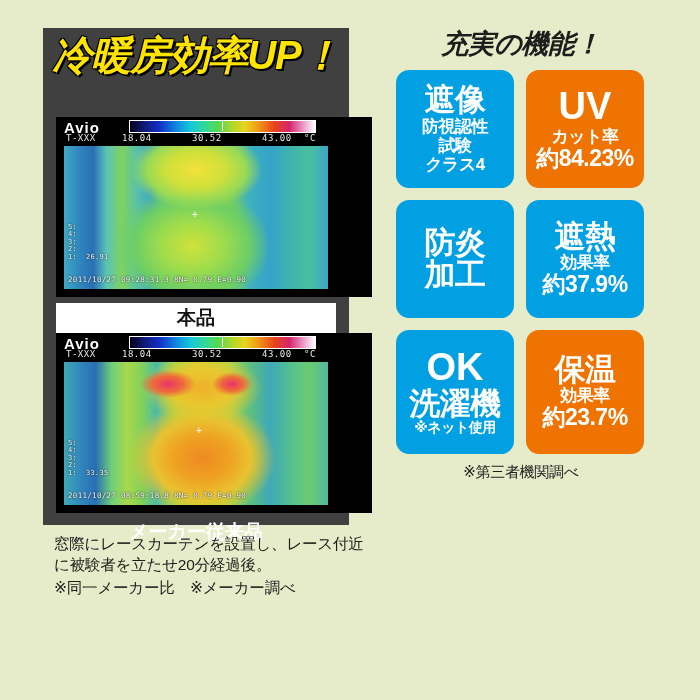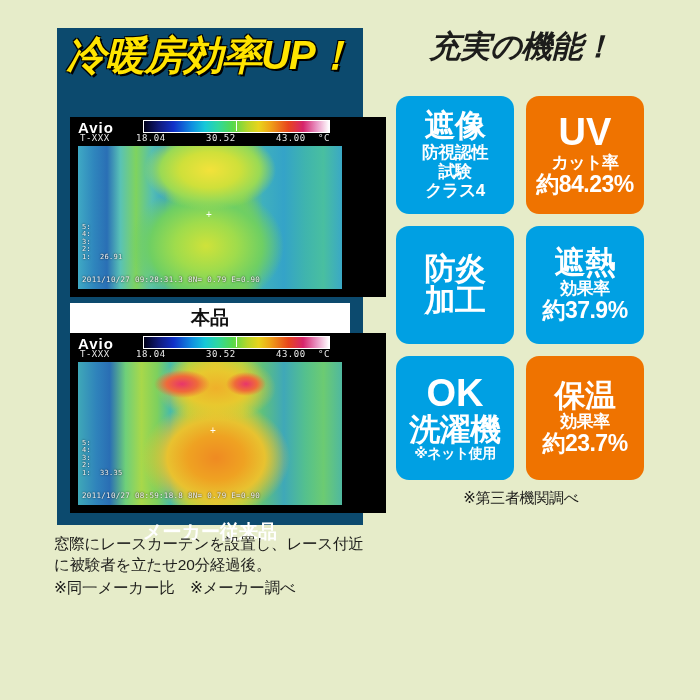--- a/index.html
+++ b/index.html
@@ -7,22 +7,22 @@
     width:700px;height:700px;
     background:#e6ecc9;
     font-family:"Liberation Sans","DejaVu Sans",sans-serif;
     overflow:hidden;
     position:relative;
   }
   #root{position:absolute;inset:0;}
 
   
   .left-panel{
-    position:absolute;left:57px;top:28px;width:306px;height:497px;
-    background:#0c4a6e;
+    position:absolute;left:43px;top:28px;width:306px;height:497px;
+    background:#404040;
   }
   .headline{
     position:absolute;left:0;top:6px;width:306px;
     text-align:center;
     font-size:40px;font-weight:bold;color:#ffe400;
     letter-spacing:-1px;
     font-style:italic;
     -webkit-text-stroke:0px;
     text-shadow:2px 2px 0 #000, -1px -1px 0 #000, 1px -1px 0 #000, -1px 1px 0 #000;
     line-height:1.05;
@@ -119,23 +119,23 @@
     position:absolute;left:54px;top:533px;width:318px;
     color:#1d1d1b;font-size:15.5px;line-height:1.38;font-weight:500;
     letter-spacing:-0.2px;
   }
   .left-note .l3{margin-top:1px;}
 
   
   .right-panel{position:absolute;left:390px;top:26px;width:262px;}
   .right-title{
     text-align:center;color:#1d1d1b;
-    font-size:31px;font-weight:bold;font-style:italic;
+    font-size:27px;font-weight:bold;font-style:italic;
     letter-spacing:-0.5px;
-    margin:0 0 28px 0;
+    margin:0 0 8px 0;
   }
   .grid{
     display:grid;
     grid-template-columns:118px 118px;
     grid-template-rows:118px 118px 124px;
     column-gap:16px;row-gap:12px;
     margin-left:6px;
     gap:12px;
   }
   .cell{

